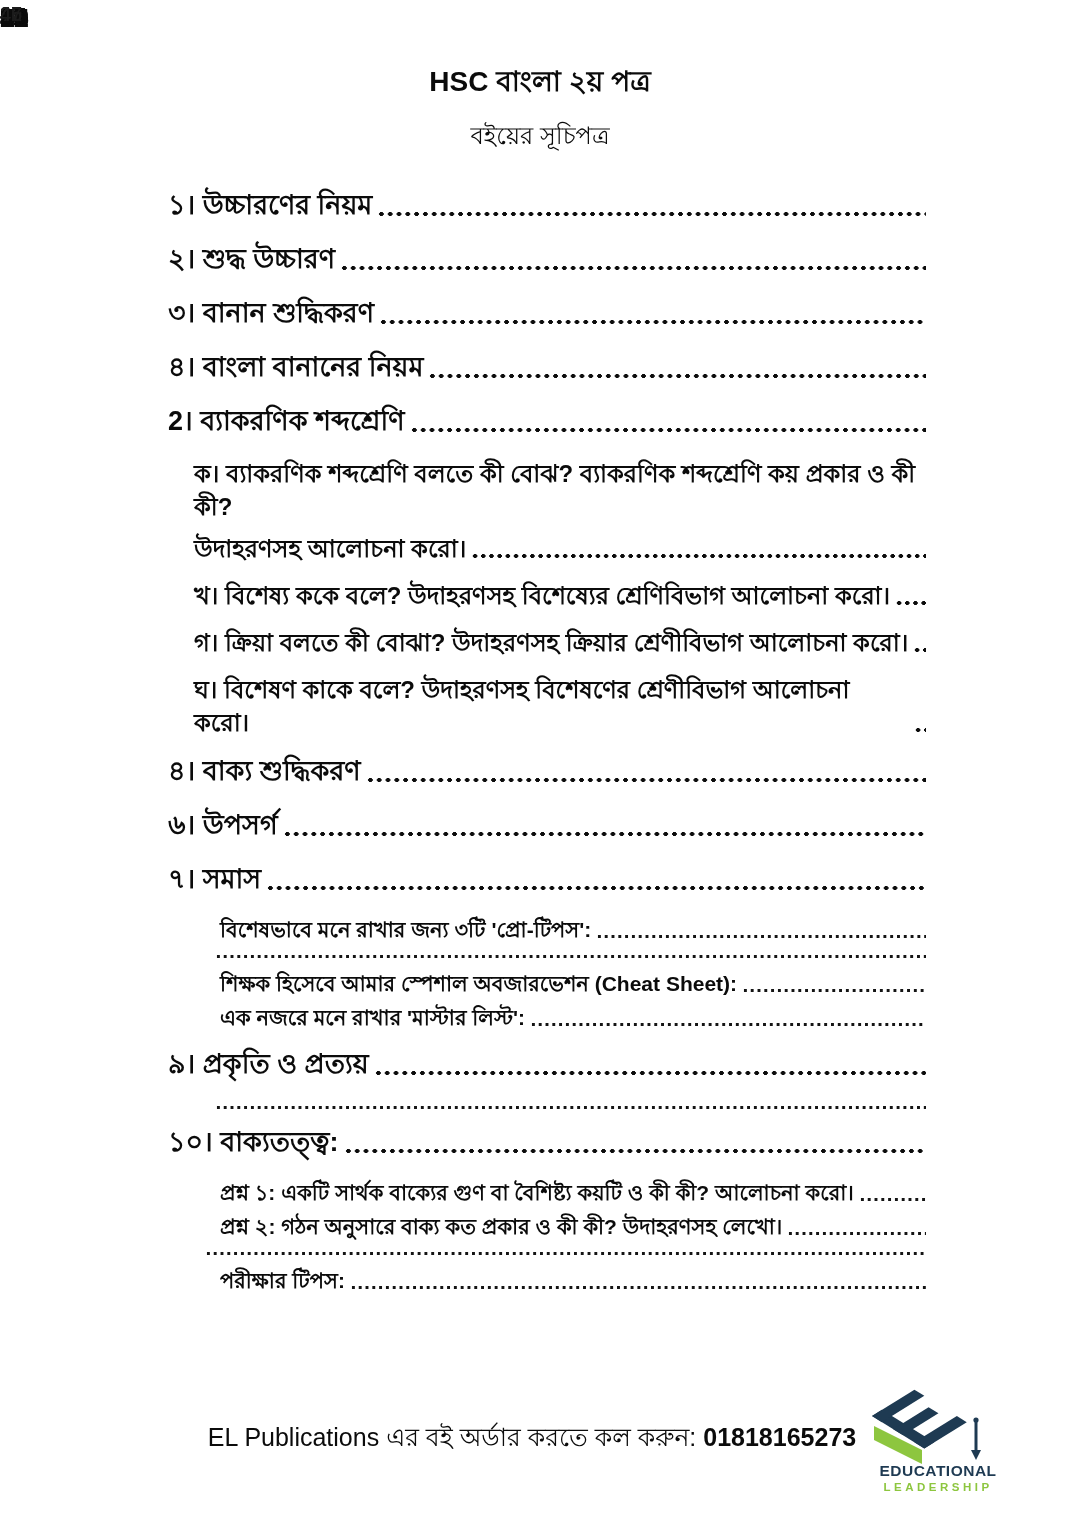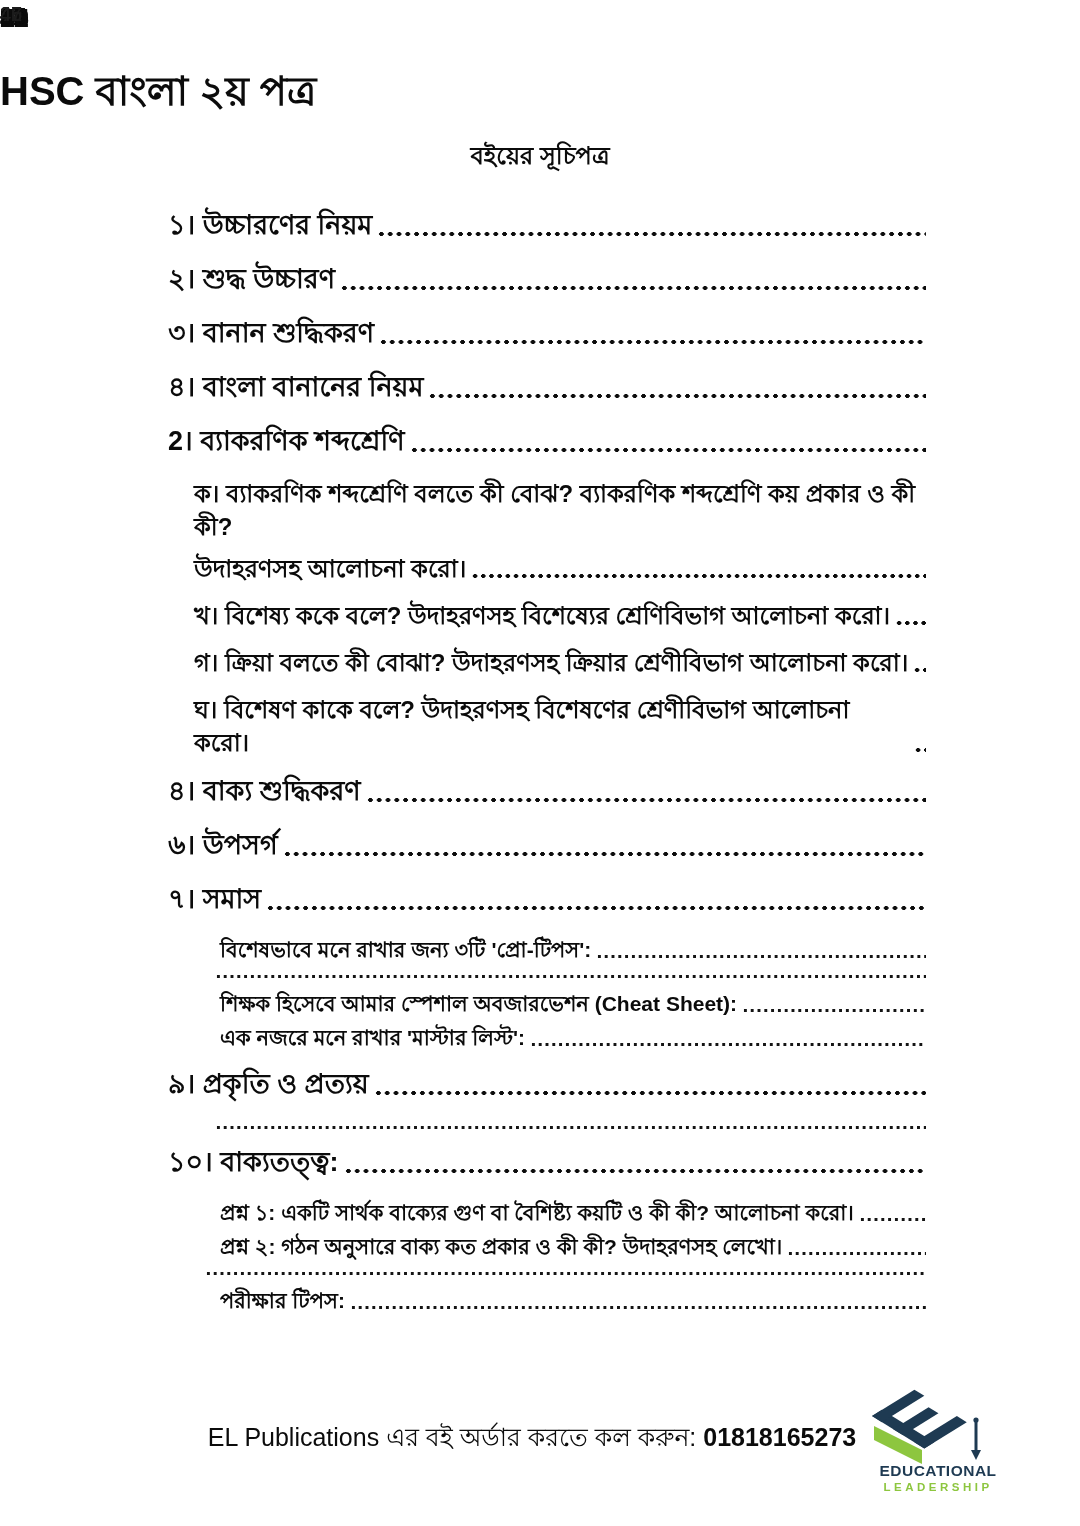--- a/index.html
+++ b/index.html
@@ -4,23 +4,23 @@
 <style>
   html,body{margin:0;padding:0;}
   body{
     width:1080px;height:1526px;background:#ffffff;position:relative;overflow:hidden;
     font-family:"Liberation Sans","DejaVu Sans",sans-serif;color:#0b0b0b;
   }
   .page{position:absolute;inset:0;}
   .contact-line{
     margin-top:72px;text-align:center;font-size:23px;font-weight:bold;letter-spacing:.2px;
   }
-  .title{margin-top:60px;text-align:left;font-size:40px;font-weight:bold;}
+  .title{margin-top:60px;text-align:center;font-size:28px;font-weight:bold;}
   .subtitle{margin-top:20px;text-align:center;font-size:27px;font-weight:normal;}
-  .toc-heading{margin-top:10px;text-align:center;font-size:24px;font-weight:bold;}
+  .toc-heading{margin-top:10px;text-align:center;font-size:24px;font-weight:normal;}
 
   .toc{margin:30px 150px 0 148px;}
   .toc-row{display:flex;align-items:flex-end;}
   .toc-row .label{flex:0 1 auto;margin-left:20px;}
   .toc-row .dots{
     flex:1 1 10px;min-width:12px;height:12px;margin:0 4px 7px 5px;
     background-image:radial-gradient(circle,#0c0c0c 2px,transparent 2.3px);
     background-size:8.8px 6px;background-repeat:repeat-x;background-position:left bottom;
   }
   .toc-row .page{flex:0 0 auto;white-space:nowrap;}

